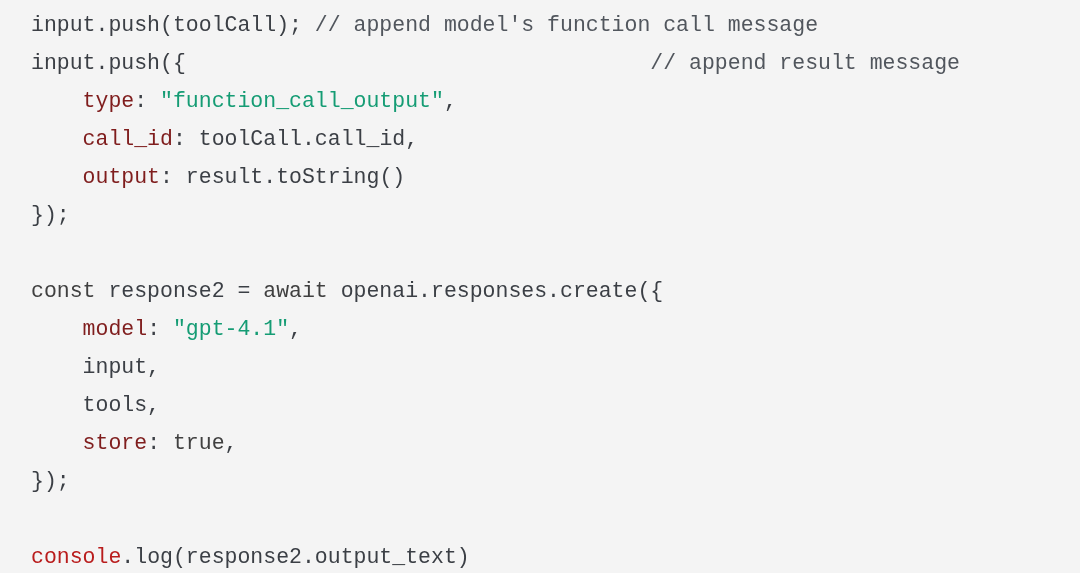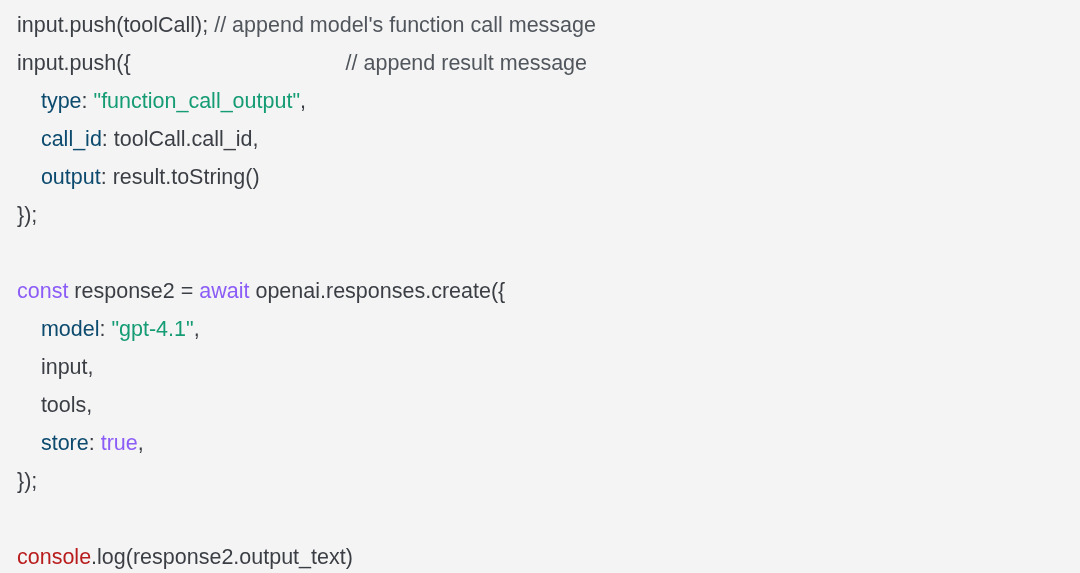--- a/index.html
+++ b/index.html
@@ -20,31 +20,32 @@
     background: #f4f4f4;
     padding: 6px 0 0 17px;
   }
   .code-line {
     height: 38px;
     line-height: 38px;
     font-size: 21.5px;
     letter-spacing: 0px;
     white-space: pre;
     color: #3b3f45;
-    font-family: Liberation Sans, sans-serif;
+    font-family: Liberation Mono, monospace;
+    margin-left: 14px;
   }
   .code-line.blank {
     color: transparent;
   }
   .tok { white-space: pre; }
   .tok.plain   { color: #3b3f45; }
   .tok.comment { color: #51565d; }
-  .tok.prop    { color: #0c4a6e; }
+  .tok.prop    { color: #7f1d1d; }
   .tok.string  { color: #159c74; }
-  .tok.keyword { color: #8b5cf6; text-align: right; }
+  .tok.keyword { color: #404040; text-align: right; }
   .tok.builtin { color: #b91c1c; }
   .tok.punct   { color: #3b3f45; }
 </style>
 </head>
 <body>
 
 <div id="code-block">
   <pre id="code-lines" style="margin: 0px; background: rgb(244, 244, 244);"><div class="code-line"><span class="tok plain">input.push(toolCall); </span><span class="tok comment">// append model's function call message</span></div><div class="code-line"><span class="tok plain">input.push({</span><span class="tok plain">                                    </span><span class="tok comment">// append result message</span></div><div class="code-line"><span class="tok plain">    </span><span class="tok prop">type</span><span class="tok punct">: </span><span class="tok string">"function_call_output"</span><span class="tok punct">,</span></div><div class="code-line"><span class="tok plain">    </span><span class="tok prop">call_id</span><span class="tok punct">: </span><span class="tok plain">toolCall.call_id,</span></div><div class="code-line"><span class="tok plain">    </span><span class="tok prop">output</span><span class="tok punct">: </span><span class="tok plain">result.toString()</span></div><div class="code-line"><span class="tok plain">});</span></div><div class="code-line blank">&nbsp;</div><div class="code-line"><span class="tok keyword">const</span><span class="tok plain"> response2 = </span><span class="tok keyword">await</span><span class="tok plain"> openai.responses.create({</span></div><div class="code-line"><span class="tok plain">    </span><span class="tok prop">model</span><span class="tok punct">: </span><span class="tok string">"gpt-4.1"</span><span class="tok punct">,</span></div><div class="code-line"><span class="tok plain">    input,</span></div><div class="code-line"><span class="tok plain">    tools,</span></div><div class="code-line"><span class="tok plain">    </span><span class="tok prop">store</span><span class="tok punct">: </span><span class="tok keyword">true</span><span class="tok punct">,</span></div><div class="code-line"><span class="tok plain">});</span></div><div class="code-line blank">&nbsp;</div><div class="code-line"><span class="tok builtin">console</span><span class="tok plain">.log(response2.output_text)</span></div></pre>
 </div>
 

